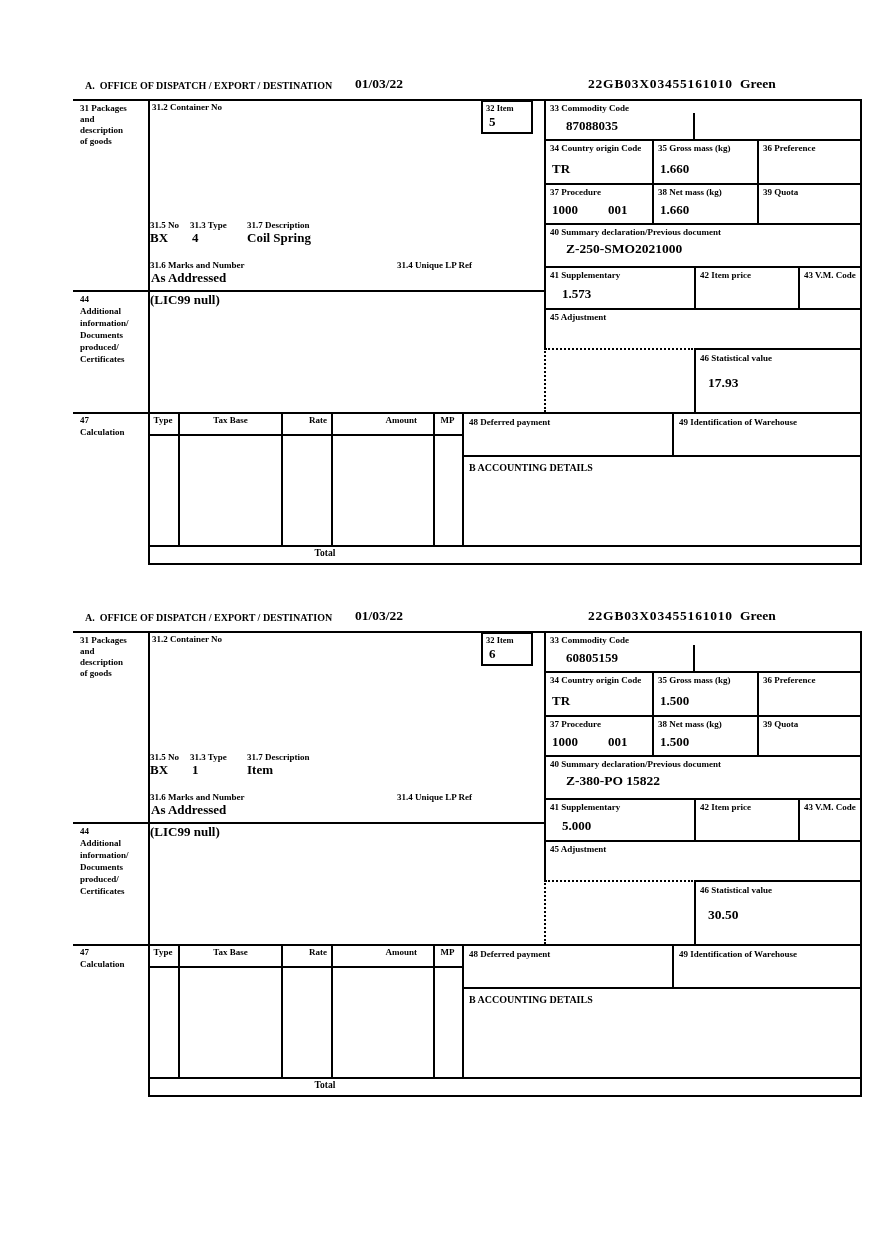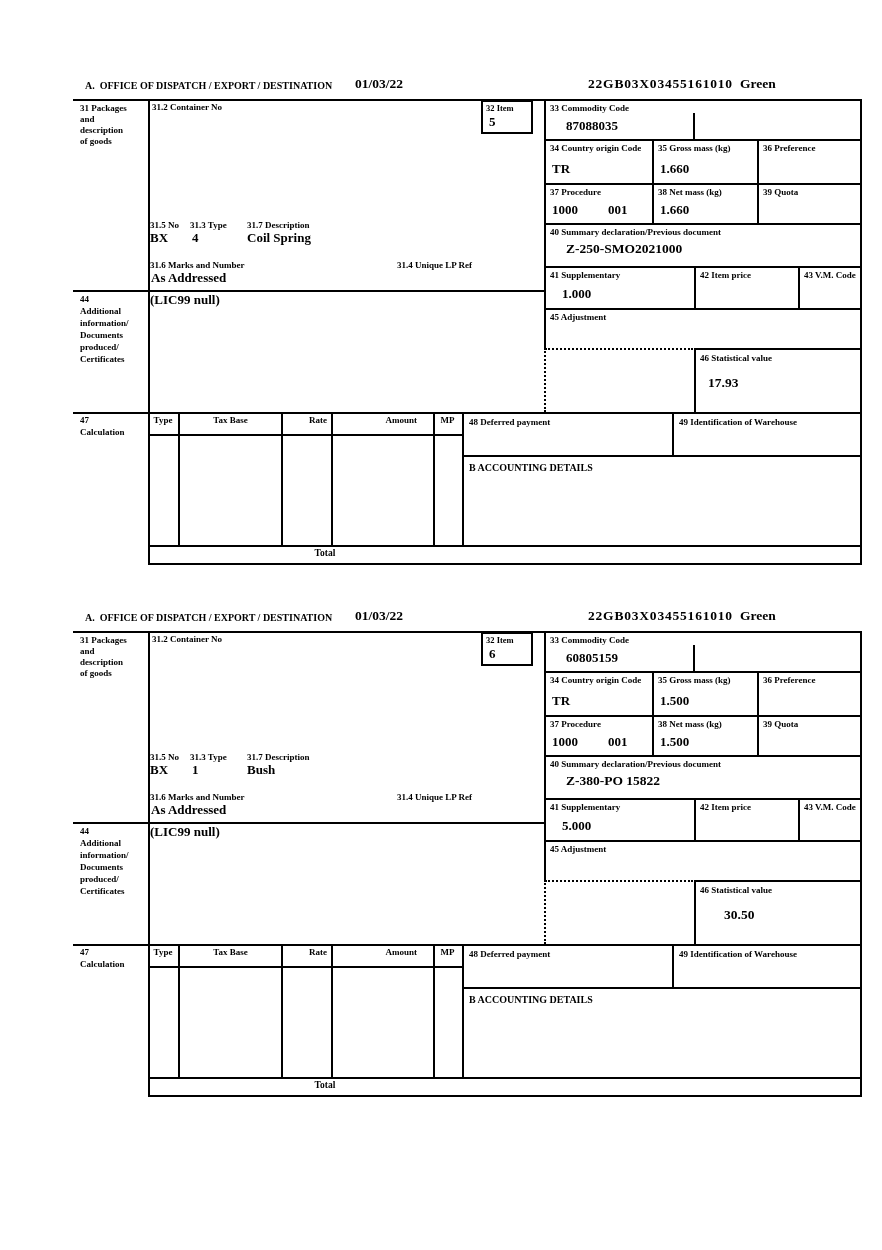--- a/index.html
+++ b/index.html
@@ -81,21 +81,21 @@
     <div class="lb" style="left:4px;top:2px">39 Quota</div>
   </div>
 
   <div class="bx" style="left:544px;top:148px;width:318px;height:43px">
     <div class="lb" style="left:4px;top:2px">40 Summary declaration/Previous document</div>
     <div class="vv" style="left:20px;top:17px;font-size:13.5px">Z-250-SMO2021000</div>
   </div>
 
   <div class="bx" style="left:544px;top:191px;width:150px;height:42px">
     <div class="lb" style="left:4px;top:2px">41 Supplementary</div>
-    <div class="vv" style="left:16px;top:19px">1.000</div>
+    <div class="vv" style="left:16px;top:19px">1.573</div>
   </div>
   <div class="bx" style="left:694px;top:191px;width:104px;height:42px">
     <div class="lb" style="left:4px;top:2px">42 Item price</div>
   </div>
   <div class="bx" style="left:798px;top:191px;width:62px;height:42px">
     <div class="lb" style="left:4px;top:2px">43 V.M. Code</div>
   </div>
 
   <div class="bx" style="left:544px;top:233px;width:318px;height:40px">
     <div class="lb" style="left:4px;top:2px">45 Adjustment</div>
@@ -227,29 +227,29 @@
   </div>
 
   <div class="bx" style="left:544px;top:233px;width:318px;height:40px">
     <div class="lb" style="left:4px;top:2px">45 Adjustment</div>
   </div>
 
   <div class="dh" style="left:545px;top:273px;width:148px"></div>
   <div class="dv" style="left:544px;top:273px;height:64px"></div>
   <div class="bx" style="left:694px;top:273px;width:166px;height:64px">
     <div class="lb" style="left:4px;top:3px">46 Statistical value</div>
-    <div class="vv" style="left:28px;top:26px;font-size:13.5px">30.50</div>
+    <div class="vv" style="left:12px;top:26px;font-size:13.5px">30.50</div>
   </div>
 
   <div class="lb" style="left:150px;top:145px">31.5 No</div>
   <div class="lb" style="left:190px;top:145px">31.3 Type</div>
   <div class="lb" style="left:247px;top:145px">31.7 Description</div>
   <div class="vv" style="left:150px;top:156px">BX</div>
   <div class="vv" style="left:192px;top:156px">1</div>
-  <div class="vv" style="left:247px;top:156px">Bush</div>
+  <div class="vv" style="left:247px;top:156px">Item</div>
   <div class="lb" style="left:150px;top:185px">31.6 Marks and Number</div>
   <div class="lb" style="left:397px;top:185px">31.4 Unique LP Ref</div>
   <div class="vv" style="left:151px;top:196px">As Addressed</div>
 
   <div class="lb" style="left:80px;top:219px">44</div>
   <div class="lb" style="left:80px;top:231px">Additional</div>
   <div class="lb" style="left:80px;top:243px">information/</div>
   <div class="lb" style="left:80px;top:255px">Documents</div>
   <div class="lb" style="left:80px;top:267px">produced/</div>
   <div class="lb" style="left:80px;top:279px">Certificates</div>

